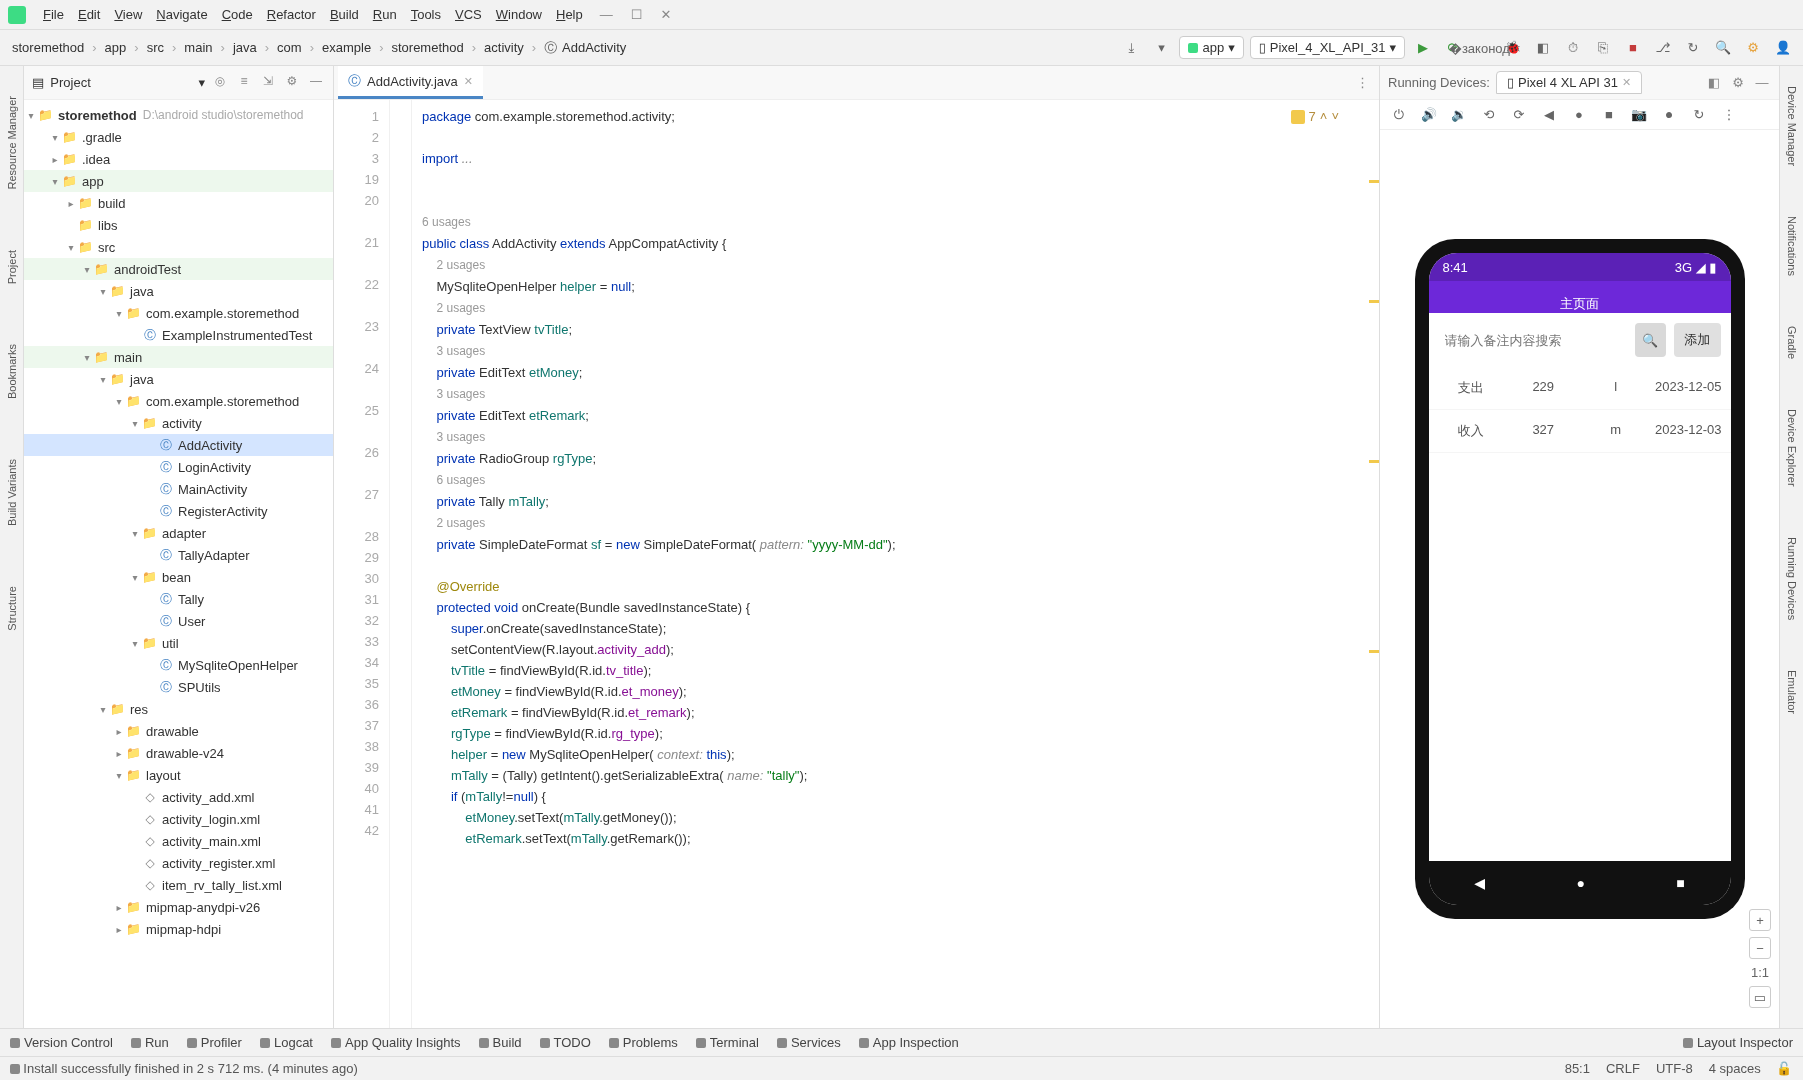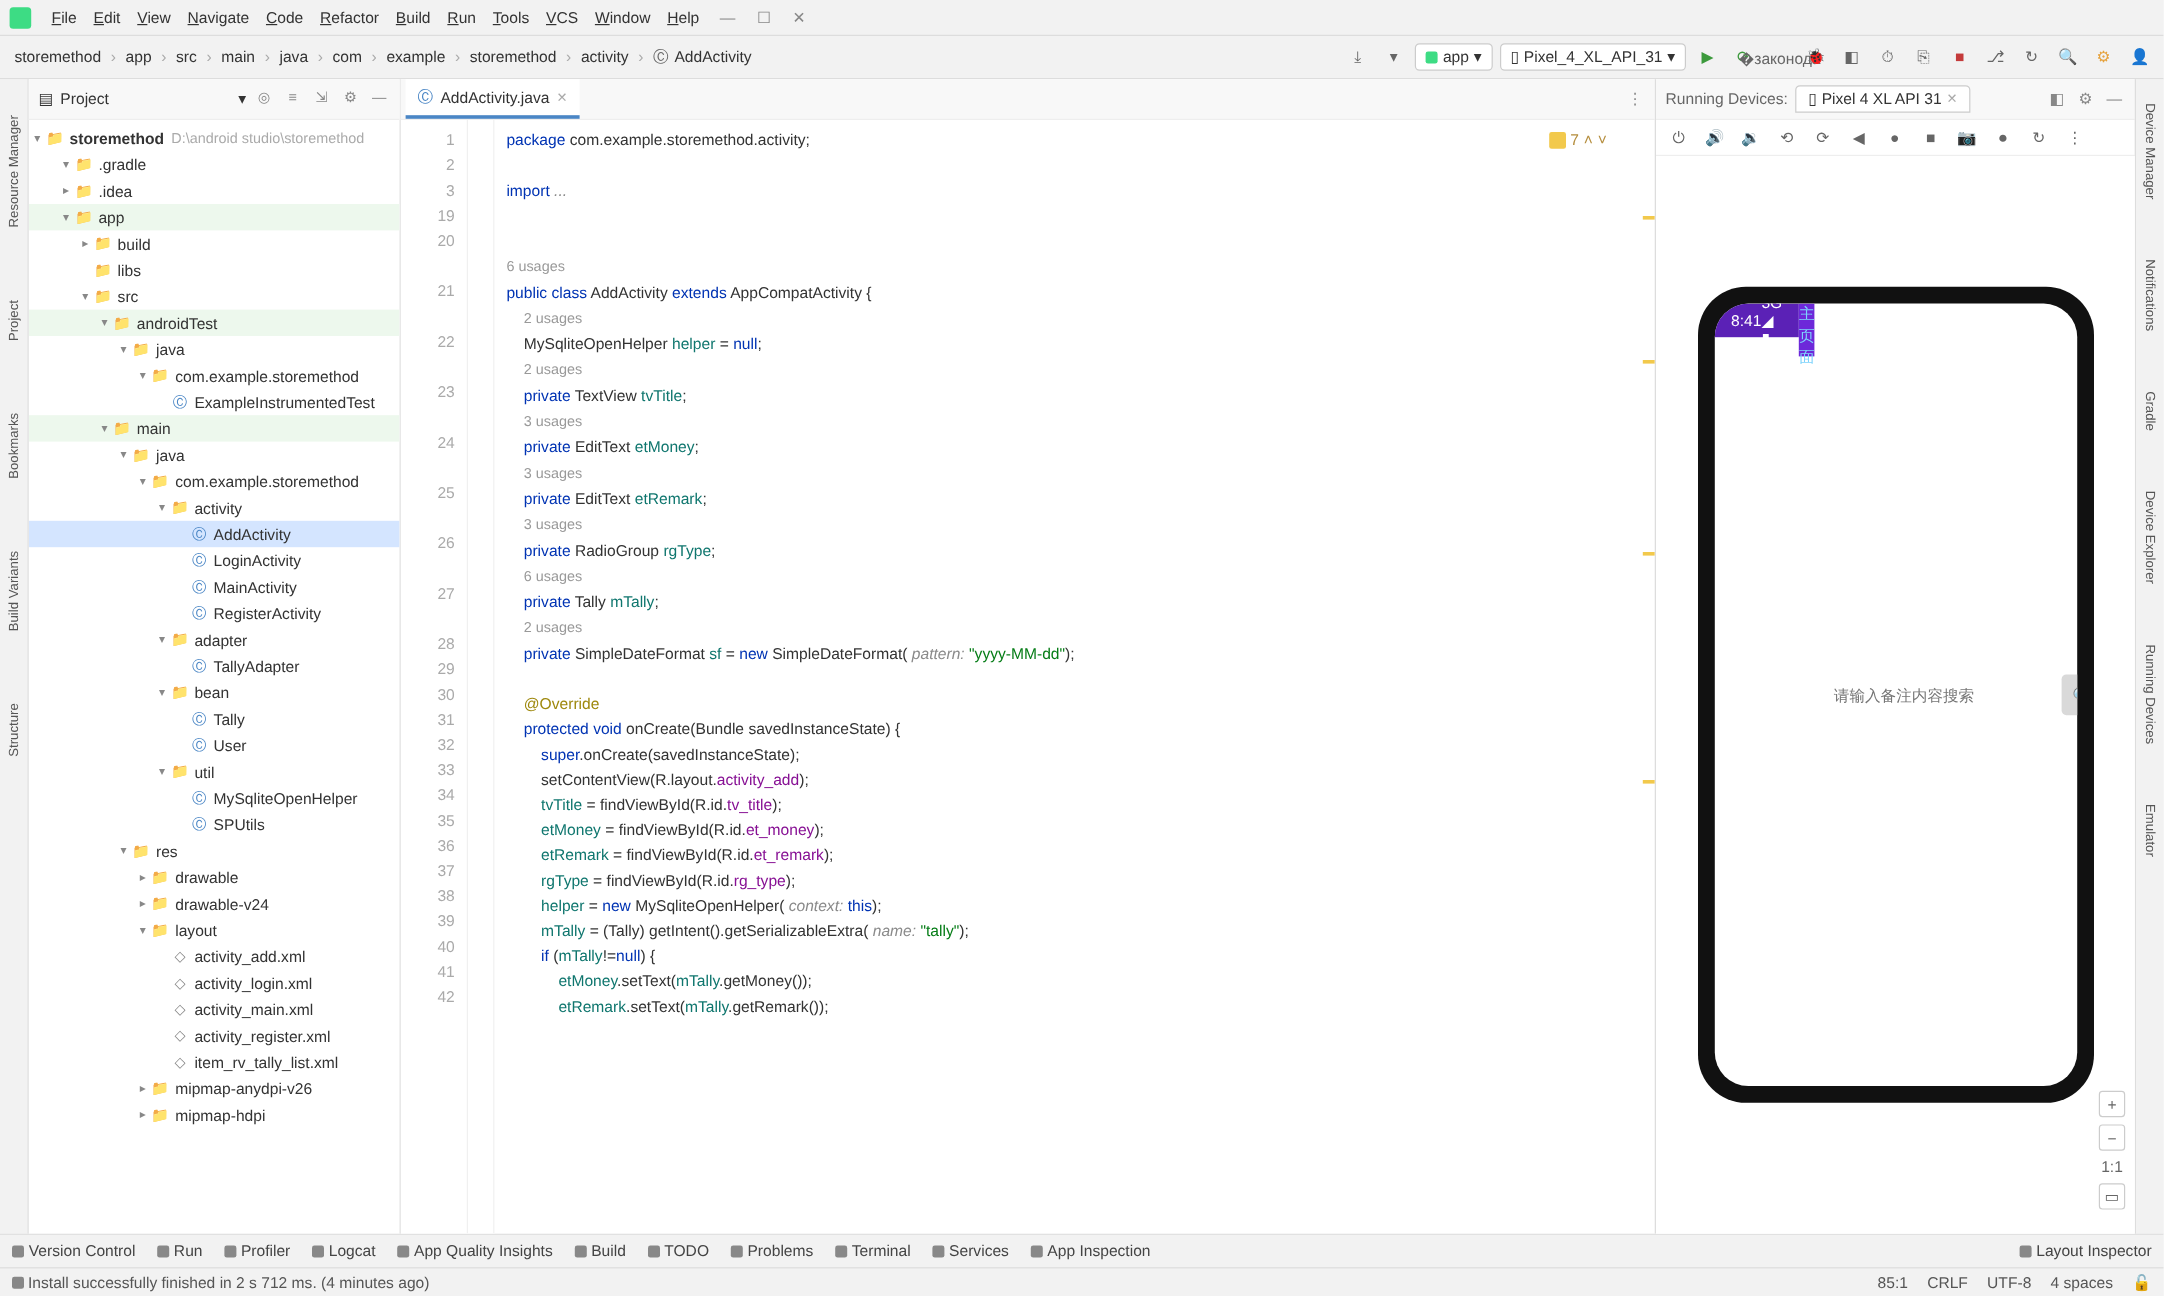--- a/index.html
+++ b/index.html
@@ -79,23 +79,23 @@
 .device-panel { width:400px; background:#fff; border-left:1px solid #ddd; display:flex; flex-direction:column; }
 .device-header { height:34px; display:flex; align-items:center; padding:0 8px; border-bottom:1px solid #eee; background:#f8f8f8; gap:6px; }
 .device-header .label { color:#666; }
 .device-header .tab { padding:3px 10px; border:1px solid #ccc; border-radius:4px 4px 0 0; background:#fff; display:flex; align-items:center; gap:4px; font-size:12px; }
 .device-header .close-x { color:#aaa; font-size:11px; }
 .device-header .hdr-icon { width:18px; color:#888; text-align:center; }
 .device-toolbar { height:30px; display:flex; align-items:center; gap:12px; padding:0 10px; color:#666; border-bottom:1px solid #eee; }
 .device-toolbar .ti { width:18px; text-align:center; }
 .emu-wrap { flex:1; display:flex; align-items:center; justify-content:center; background:#fff; position:relative; }
 .phone { width:330px; height:680px; background:#111; border-radius:40px; padding:14px; position:relative; }
-.phone-inner { width:100%; height:100%; background:#fff; border-radius:28px; overflow:hidden; display:flex; flex-direction:row; }
+.phone-inner { width:100%; height:100%; background:#fff; border-radius:28px; overflow:hidden; display:flex; flex-direction:column; }
 .status-bar { height:28px; background:#5b21b6; color:#fff; display:flex; align-items:center; justify-content:space-between; padding:0 14px; font-size:11px; }
-.app-toolbar { height:44px; background:#6d28d9; color:#7dd3fc; display:flex; align-items:flex-start; justify-content:center; font-size:16px; }
+.app-toolbar { height:32px; background:#6d28d9; color:#ffffff; display:flex; align-items:flex-end; justify-content:center; font-size:16px; }
 .search-row { display:flex; padding:10px; gap:8px; align-items:center; }
 .search-row input { flex:1; border:none; background:transparent; padding:6px; font-size:13px; }
 .search-row .search-btn { width:34px; height:34px; background:#d9d9d9; border-radius:4px; display:flex; align-items:center; justify-content:center; color:#555; }
 .search-row .add-btn { width:50px; height:34px; background:#e0e0e0; border-radius:4px; display:flex; align-items:center; justify-content:center; font-size:13px; }
 .totals-row { display:flex; justify-content:space-around; padding:8px 4px; font-size:13px; border-bottom:1px solid #eee; }
 .data-row { display:flex; padding:12px 6px; font-size:12px; color:#555; border-bottom:1px solid #f5f5f5; }
 .data-row span { flex:1; text-align:center; }
 .nav-bar { height:44px; background:#111; display:flex; align-items:center; justify-content:space-around; margin-top:auto; }
 .nav-bar .nb { color:#fff; font-size:14px; }
 .zoom-ctl { position:absolute; right:8px; bottom:20px; display:flex; flex-direction:column; gap:6px; align-items:center; color:#666; font-size:11px; }
@@ -543,20 +543,26 @@
             <input placeholder="请输入备注内容搜索" style="">
             <div class="search-btn">
                 <span>🔍</span>
               </div>
             <div class="add-btn">
                 <span>添加</span>
               </div>
           </div>
           <div id="emu-rows">
               <div class="data-row">
+                <span>支出</span>
+                <span>229</span>
+                <span>l</span>
+                <span>2023-12-05</span>
+              </div>
+              <div class="data-row">
                 <span>收入</span>
                 <span>327</span>
                 <span>m</span>
                 <span>2023-12-03</span>
               </div>
             </div>
           <div class="nav-bar">
             <span class="nb">◀</span>
             <span class="nb">●</span>
             <span class="nb">■</span>

